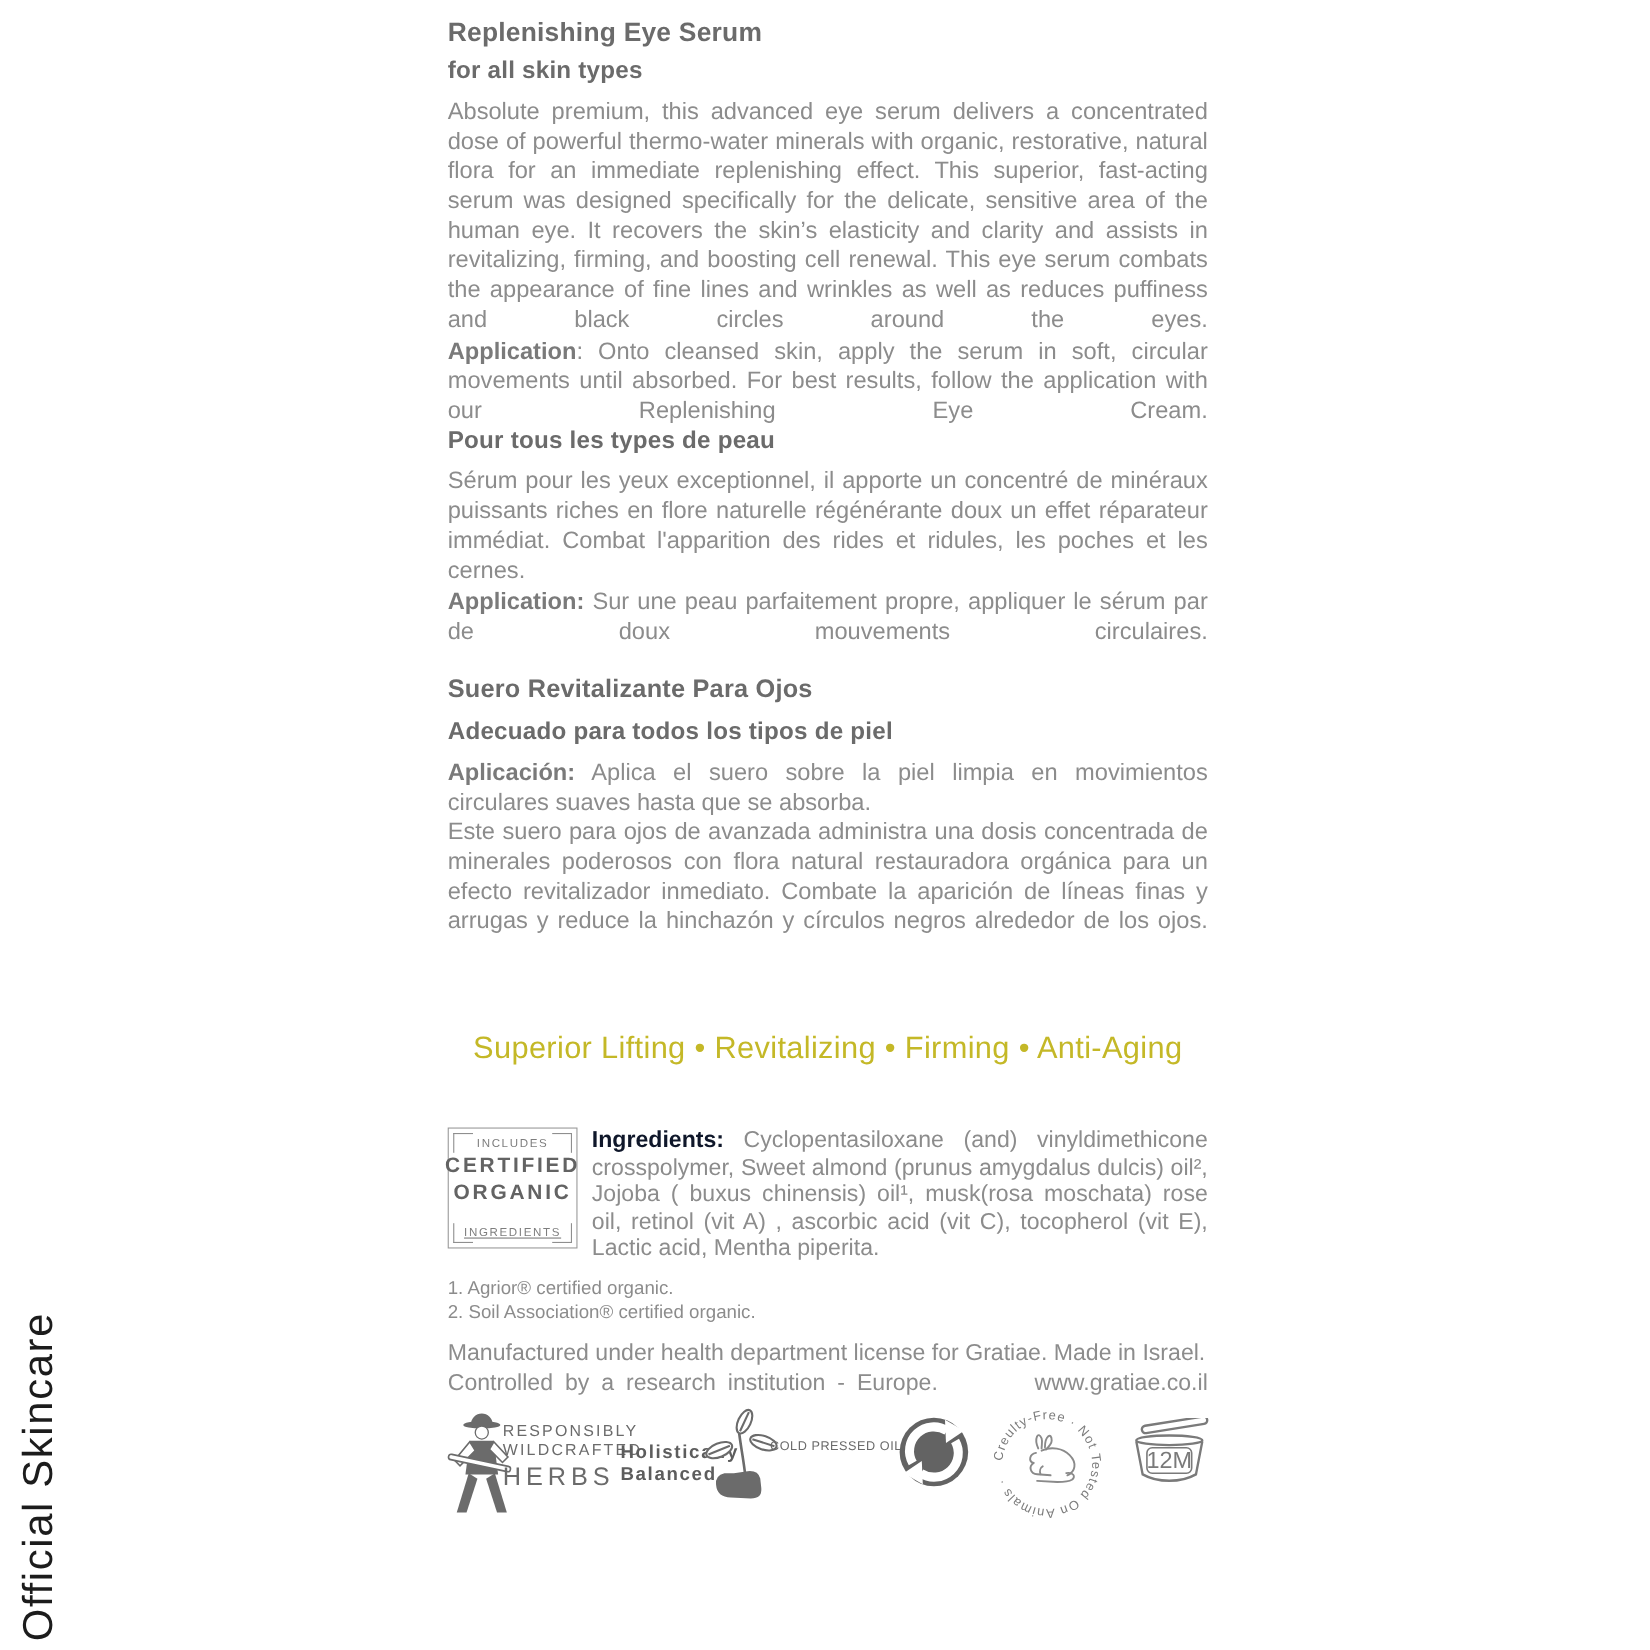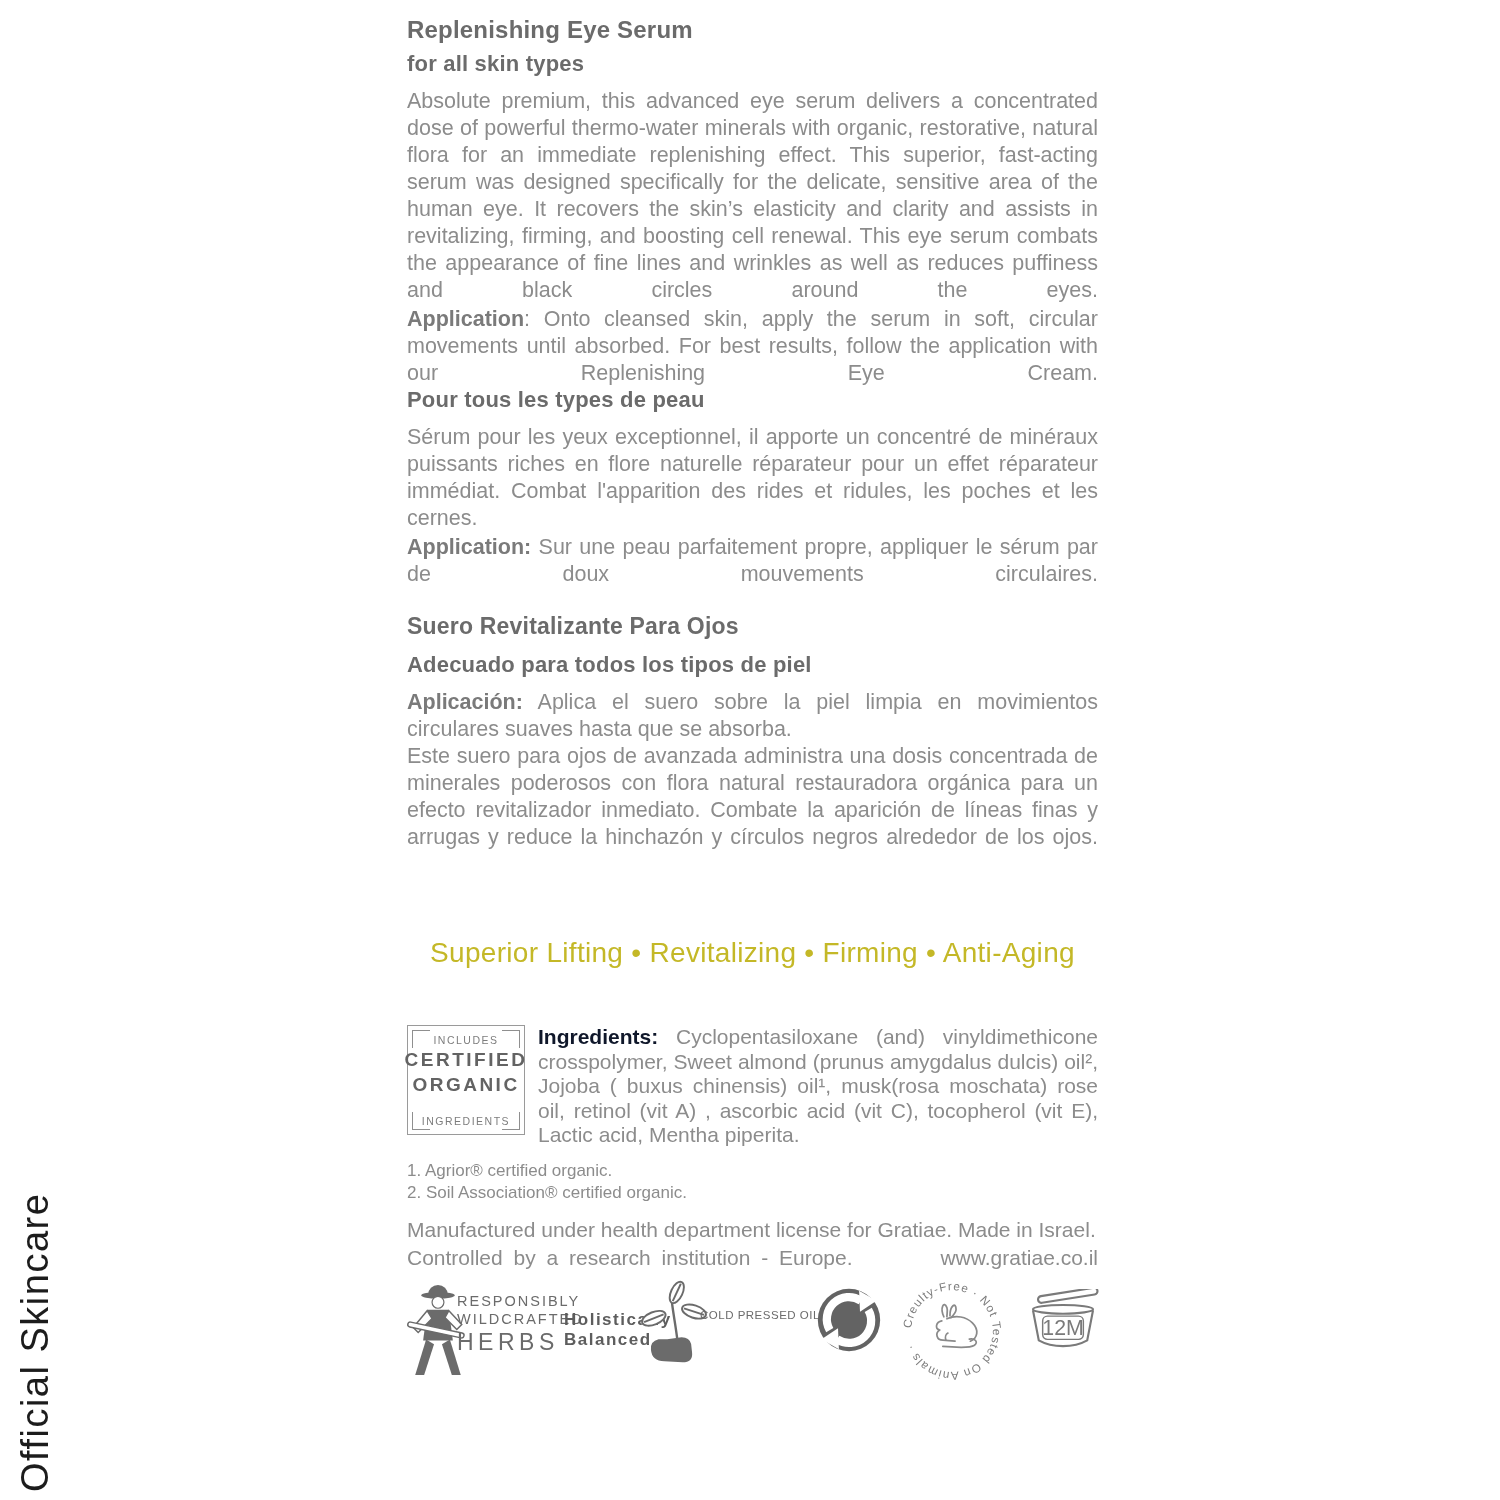--- a/index.html
+++ b/index.html
@@ -23,21 +23,21 @@
   .ing-row{margin-top:56px;display:flex;gap:13px;align-items:flex-start;}
   .cert-box{flex:0 0 auto;width:118px;height:110px;border:1.5px solid #9a9a9a;position:relative;
             display:flex;flex-direction:column;justify-content:center;align-items:center;box-sizing:border-box;}
   .corner{position:absolute;width:17px;height:17px;border-color:#8f8f8f;border-style:solid;}
   .c-tl{top:4px;left:4px;border-width:1.5px 0 0 1.5px;}
   .c-tr{top:4px;right:4px;border-width:1.5px 1.5px 0 0;}
   .c-bl{bottom:4px;left:4px;border-width:0 0 1.5px 1.5px;}
   .c-br{bottom:4px;right:4px;border-width:0 1.5px 1.5px 0;}
   .cb-small{font-size:10.5px;letter-spacing:1.5px;color:#7d7d7d;}
   .cb-big{font-size:19px;font-weight:bold;letter-spacing:2.5px;color:#636363;margin:3px 0 0;}
-  .cb-small.bt{margin-top:19px;}
+  .cb-small.bt{margin-top:19px;text-decoration:underline;}
   .ing-text{flex:1;font-size:21px;line-height:24.5px;color:#8c8c8c;text-align:justify;margin:0;}
   .ing-label{font-weight:bold;color:#0f172a;}
   
   .footnotes{margin-top:12px;font-size:17px;line-height:22px;color:#8c8c8c;}
   .legal{margin-top:12px;font-size:21px;line-height:28px;color:#8c8c8c;}
   .legal-l2{display:flex;justify-content:space-between;}
   .legal-l2 .left{word-spacing:5px;}
   
   .badges{position:relative;margin-top:8px;height:118px;}
   .badge{position:absolute;}
@@ -56,21 +56,21 @@
 <body>
 
 <div class="col">
 
   <h1 class="h-en">Replenishing Eye Serum</h1>
   <h2 class="h-sub">for all skin types</h2>
   <p class="body-p just-last">Absolute premium, this advanced eye serum delivers a concentrated dose of powerful thermo-water minerals with organic, restorative, natural flora for an immediate replenishing effect. This superior, fast-acting serum was designed specifically for the delicate, sensitive area of the human eye. It recovers the skin’s elasticity and clarity and assists in revitalizing, firming, and boosting cell renewal. This eye serum combats the appearance of fine lines and wrinkles as well as reduces puffiness and black circles around the eyes.</p>
   <p class="body-p app-p just-last"><span class="app-label">Application</span><span>: Onto cleansed skin, apply the serum in soft, circular movements until absorbed. For best results, follow the application with our Replenishing Eye Cream.</span></p>
 
   <h2 class="h-sub">Pour tous les types de peau</h2>
-  <p class="body-p">Sérum pour les yeux exceptionnel, il apporte un concentré de minéraux puissants riches en flore naturelle réparateur pour un effet réparateur immédiat.  Combat l'apparition des rides et ridules, les poches et les cernes.</p>
+  <p class="body-p">Sérum pour les yeux exceptionnel, il apporte un concentré de minéraux puissants riches en flore naturelle régénérante doux un effet réparateur immédiat.  Combat l'apparition des rides et ridules, les poches et les cernes.</p>
   <p class="body-p app-p just-last"><span class="app-label">Application:</span><span> Sur une peau parfaitement propre, appliquer le sérum par de doux mouvements circulaires.</span></p>
 
   <h2 class="h-lang sec-gap">Suero Revitalizante Para Ojos</h2>
   <h2 class="h-sub">Adecuado para todos los tipos de piel</h2>
   <p class="body-p app-p"><span class="app-label">Aplicación:</span><span> Aplica el suero sobre la piel limpia en movimientos circulares suaves hasta que se absorba.</span></p>
   <p class="body-p just-last">Este suero para ojos de avanzada administra una dosis concentrada de minerales poderosos con flora natural restauradora orgánica para un efecto revitalizador inmediato. Combate la aparición de líneas finas y arrugas y reduce la hinchazón y círculos negros alrededor de los ojos.</p>
 
   <div class="tagline">Superior Lifting • Revitalizing • Firming • Anti-Aging</div>
 
   <div class="ing-row">

